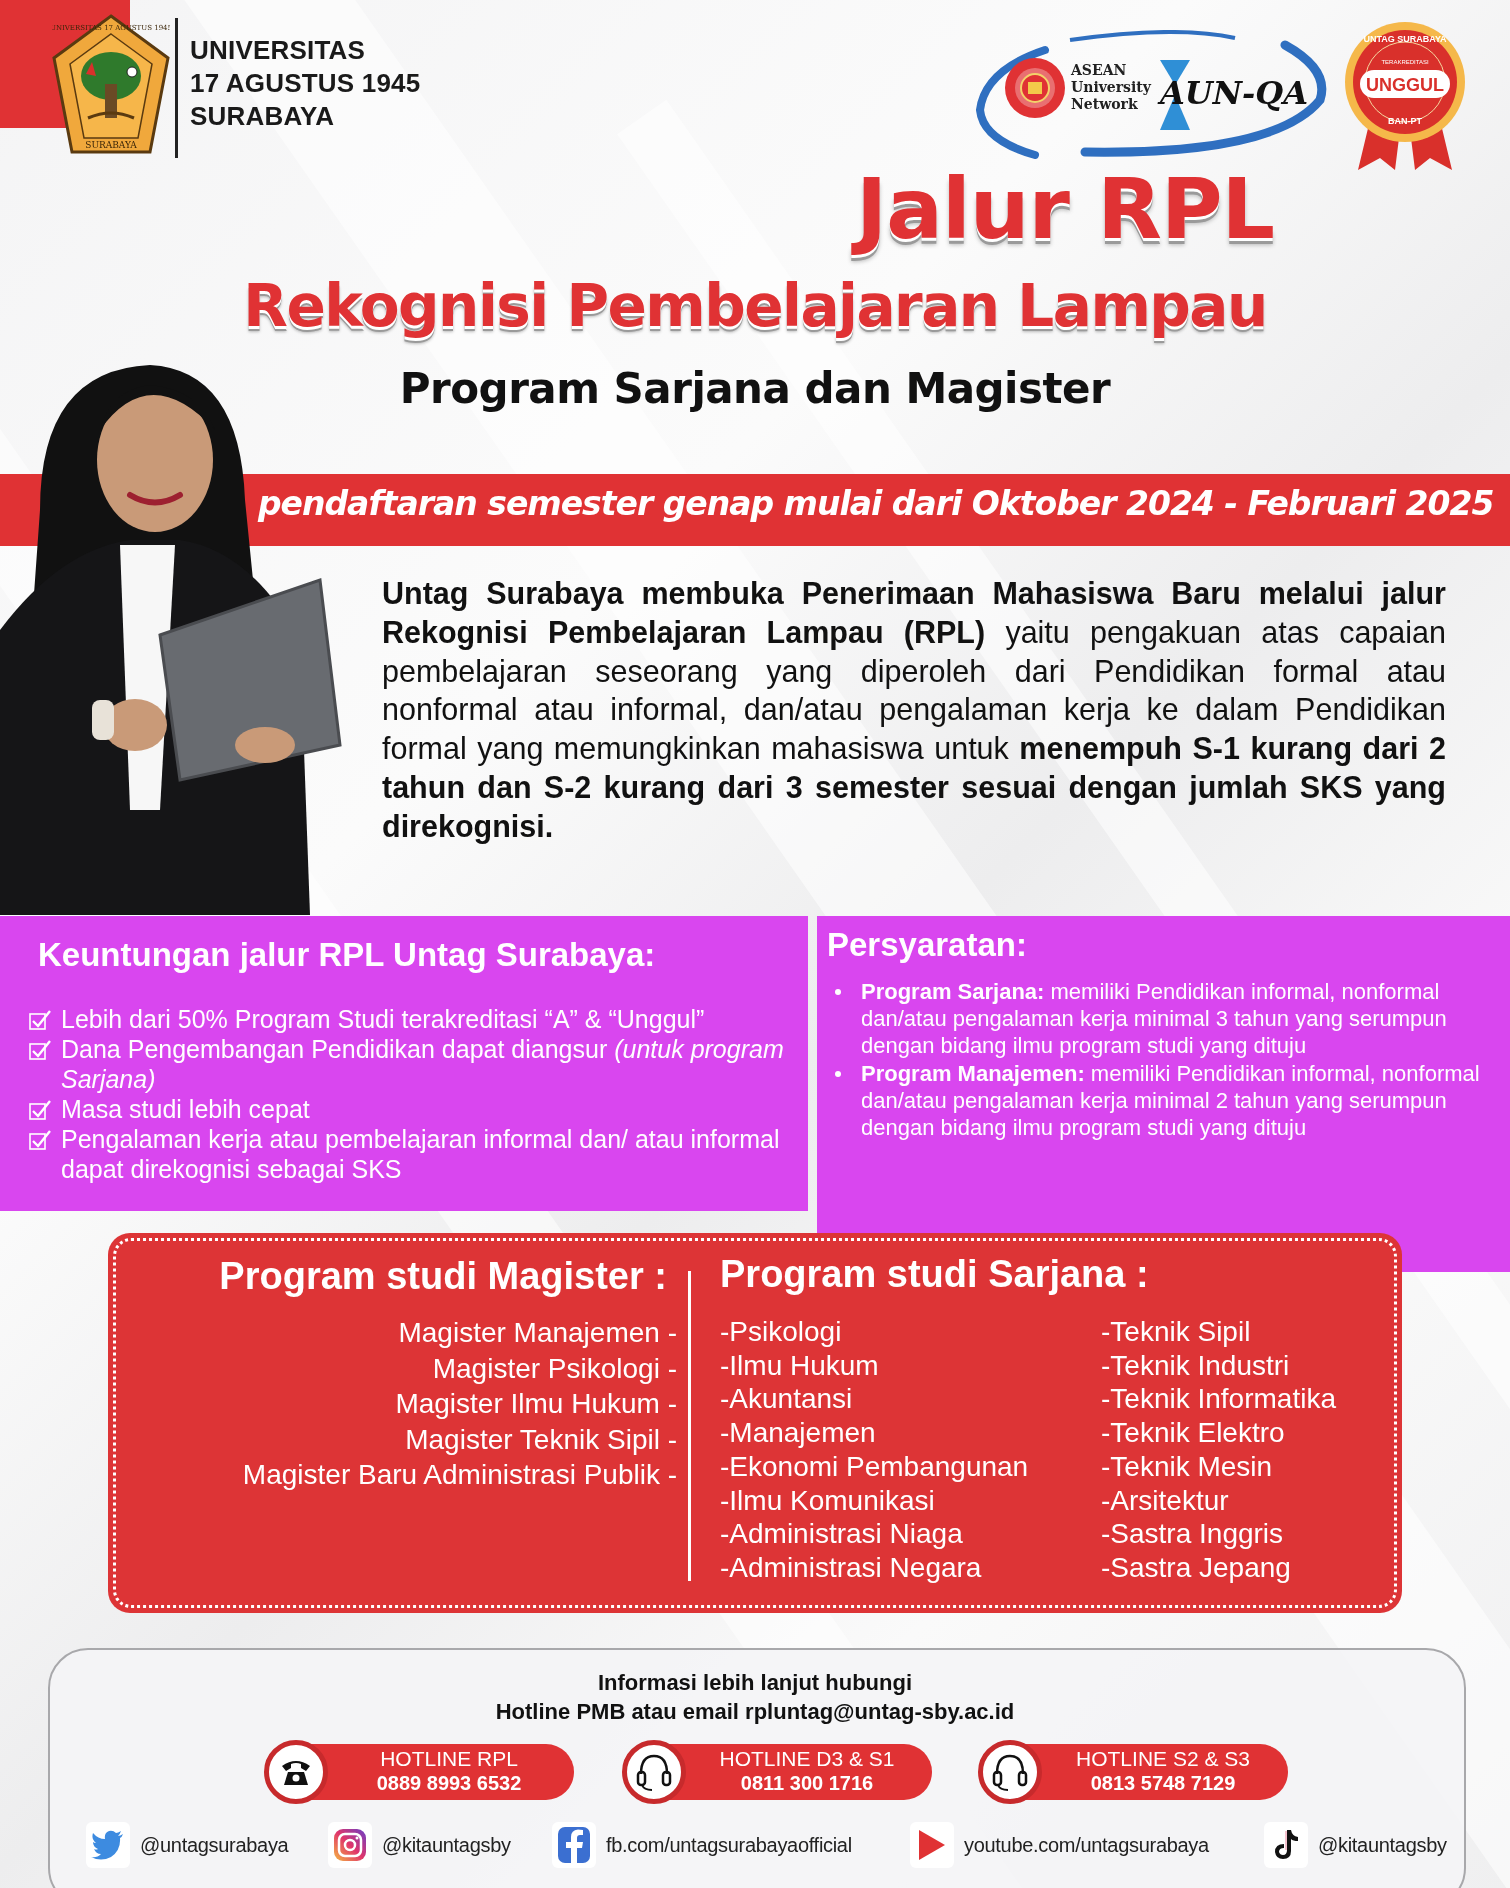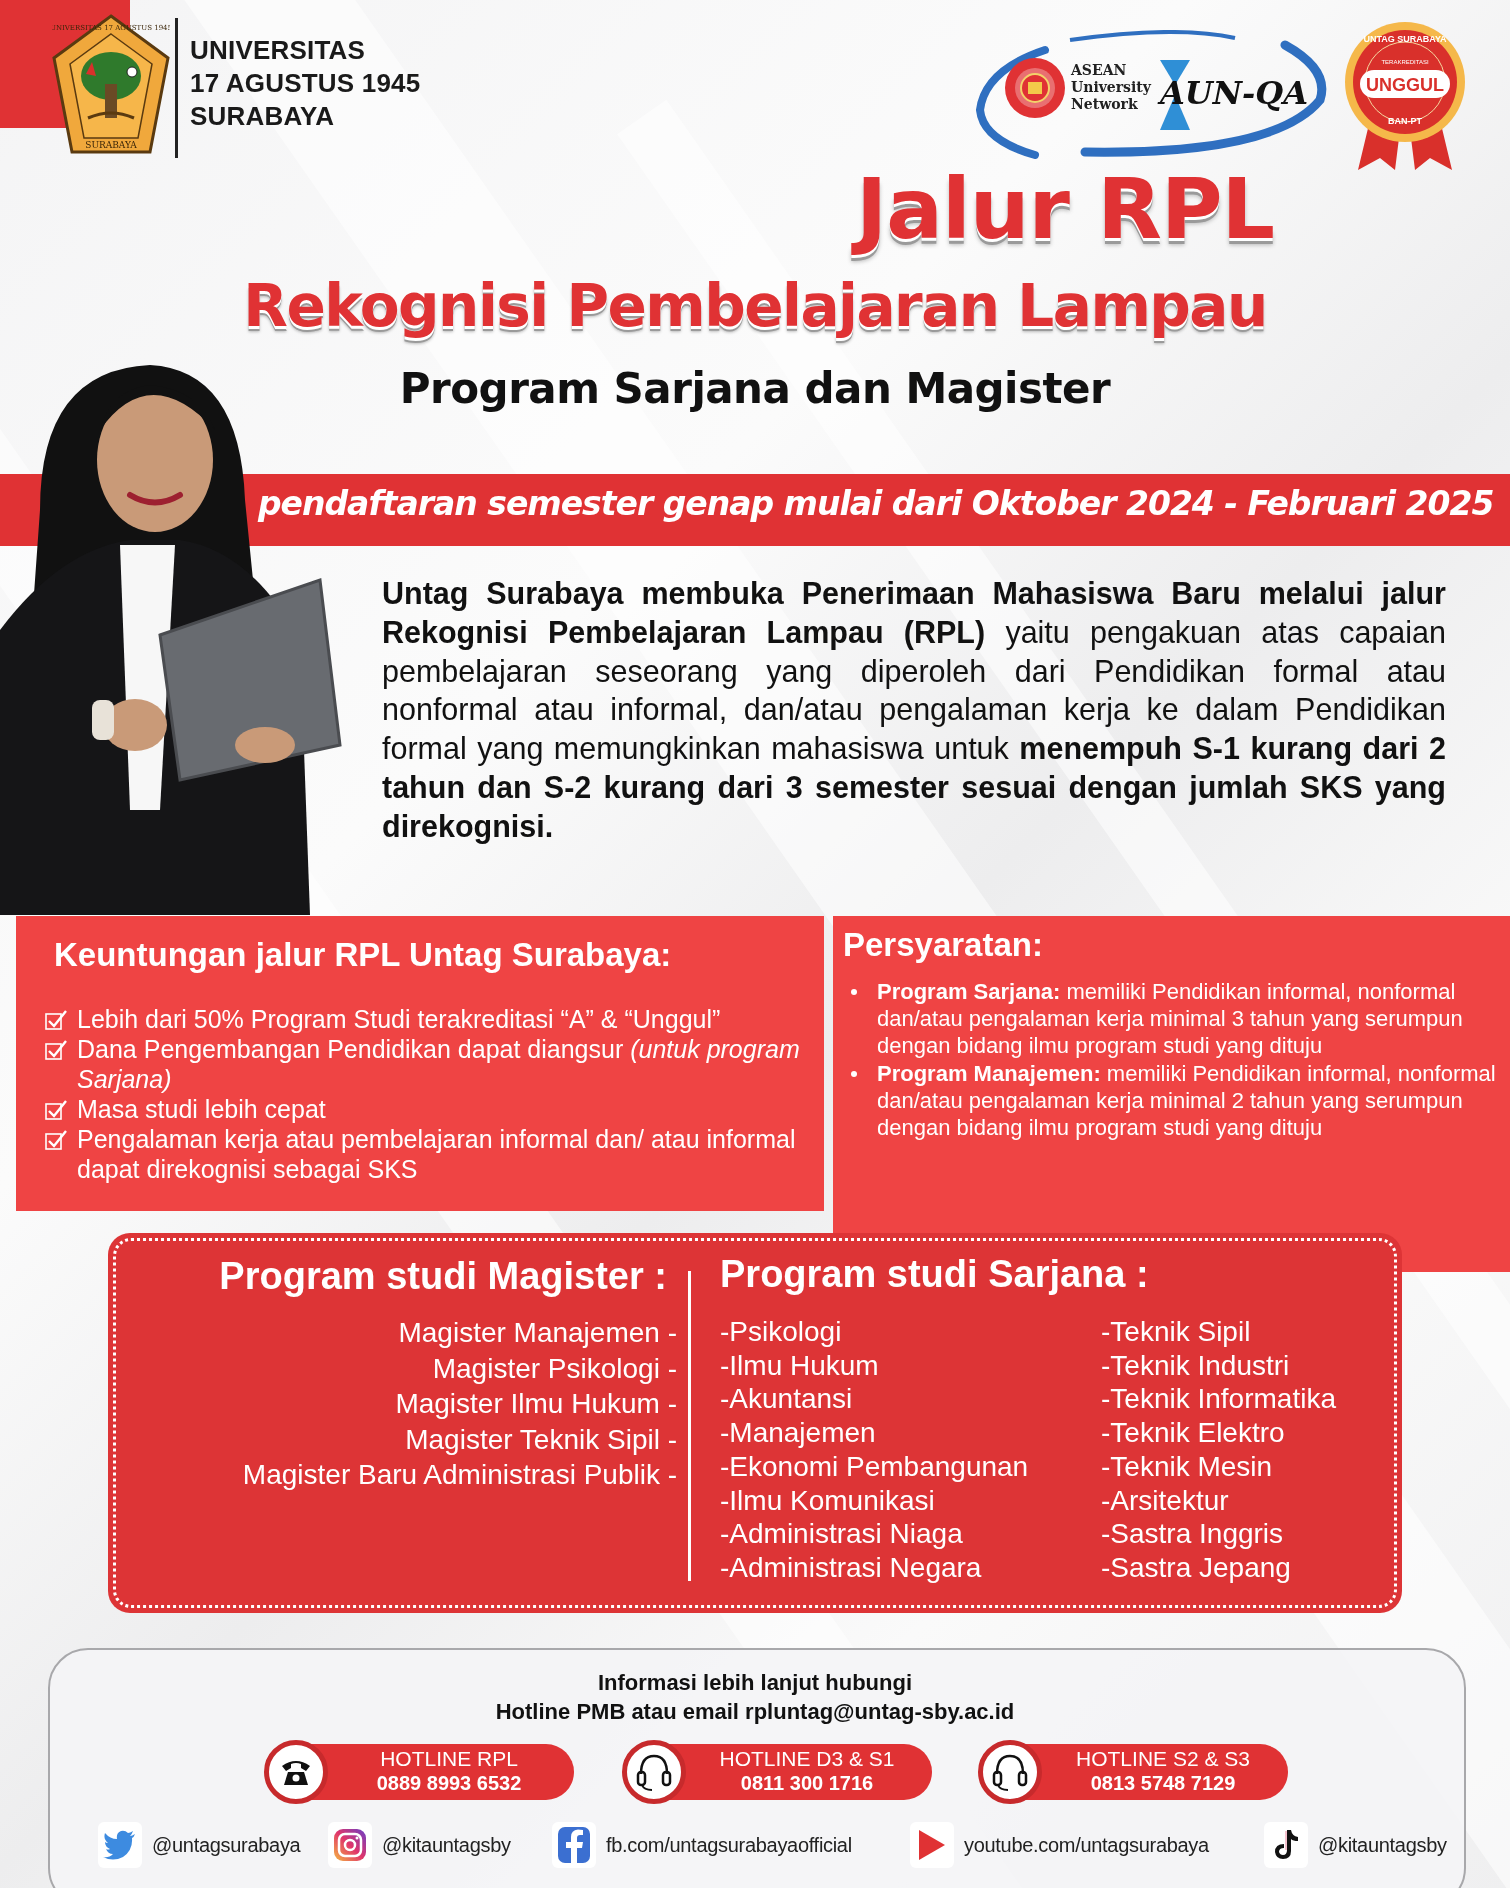--- a/index.html
+++ b/index.html
@@ -33,21 +33,21 @@
   .reg-text { left: 258px; top: 484px; font-family: "DejaVu Sans", sans-serif; font-style: italic; font-weight: 700; font-size: 33px; color: #fff; letter-spacing: -1px; }
 
   
   .person { left: 0; top: 350px; width: 345px; height: 565px; }
 
   
   .intro { left: 382px; top: 574px; width: 1064px; font-size: 30.5px; line-height: 38.8px; text-align: justify; color: #111; }
   .intro b { font-weight: 700; }
 
   
-  .box-red { background: #ef4444; margin-left: 16px; }
+  .box-red { background: #d946ef; }
   .benefits { left: 0; top: 916px; width: 808px; height: 295px; }
   .reqs { left: 817px; top: 916px; width: 693px; height: 356px; }
   .box-title { color: #fff; font-weight: 700; font-size: 33px; }
   .benefits .box-title { position: absolute; left: 38px; top: 20px; }
   .reqs .box-title { position: absolute; left: 10px; top: 10px; }
   .benefit-list { position: absolute; left: 28px; top: 88px; width: 770px; list-style: none; color: #fff; font-size: 25px; line-height: 30px; }
   .benefit-list li { position: relative; padding-left: 33px; }
   .benefit-list li .chk { position: absolute; left: 0; top: 4px; width: 24px; height: 24px; }
   .benefit-list li i { font-style: italic; }
   .req-list { position: absolute; left: 10px; top: 62px; width: 675px; list-style: none; color: #fff; font-size: 22px; line-height: 27px; }
@@ -285,21 +285,21 @@
     <svg width="38" height="40" viewBox="0 0 38 40">
         <path d="M6,22 Q6,4 19,4 Q32,4 32,22" stroke="#111" stroke-width="2.5" fill="none"></path>
         <rect x="3" y="20" width="7" height="13" rx="3" fill="none" stroke="#111" stroke-width="2.5"></rect>
         <rect x="28" y="20" width="7" height="13" rx="3" fill="none" stroke="#111" stroke-width="2.5"></rect>
         <path d="M7,33 Q9,38 17,38" stroke="#111" stroke-width="2" fill="none"></path>
       </svg>
   </div>
 </div>
 
 <div class="abs socials">
-  <div class="soc" style="left:12px;">
+  <div class="soc" style="left:0;">
     <div class="ico">
       <svg width="34" height="30" viewBox="0 0 34 30">
           <path d="M32,4 Q29,6 27,6 Q29,4 30,1 Q27,3 25,3 Q22,0 18,1 Q13,3 14,9 Q7,9 2,3 Q0,9 5,13 Q3,13 2,12 Q2,17 7,19 Q5,20 3,19 Q5,24 10,24 Q6,28 0,27 Q10,32 20,27 Q30,20 29,8 Q31,7 32,4 Z" fill="#3d8be0"></path>
         </svg>
     </div>
     <span class="lbl">@untagsurabaya</span>
   </div>
   <div class="soc" style="left:242px;">
     <div class="ico">
       <svg width="34" height="34" viewBox="0 0 34 34">

